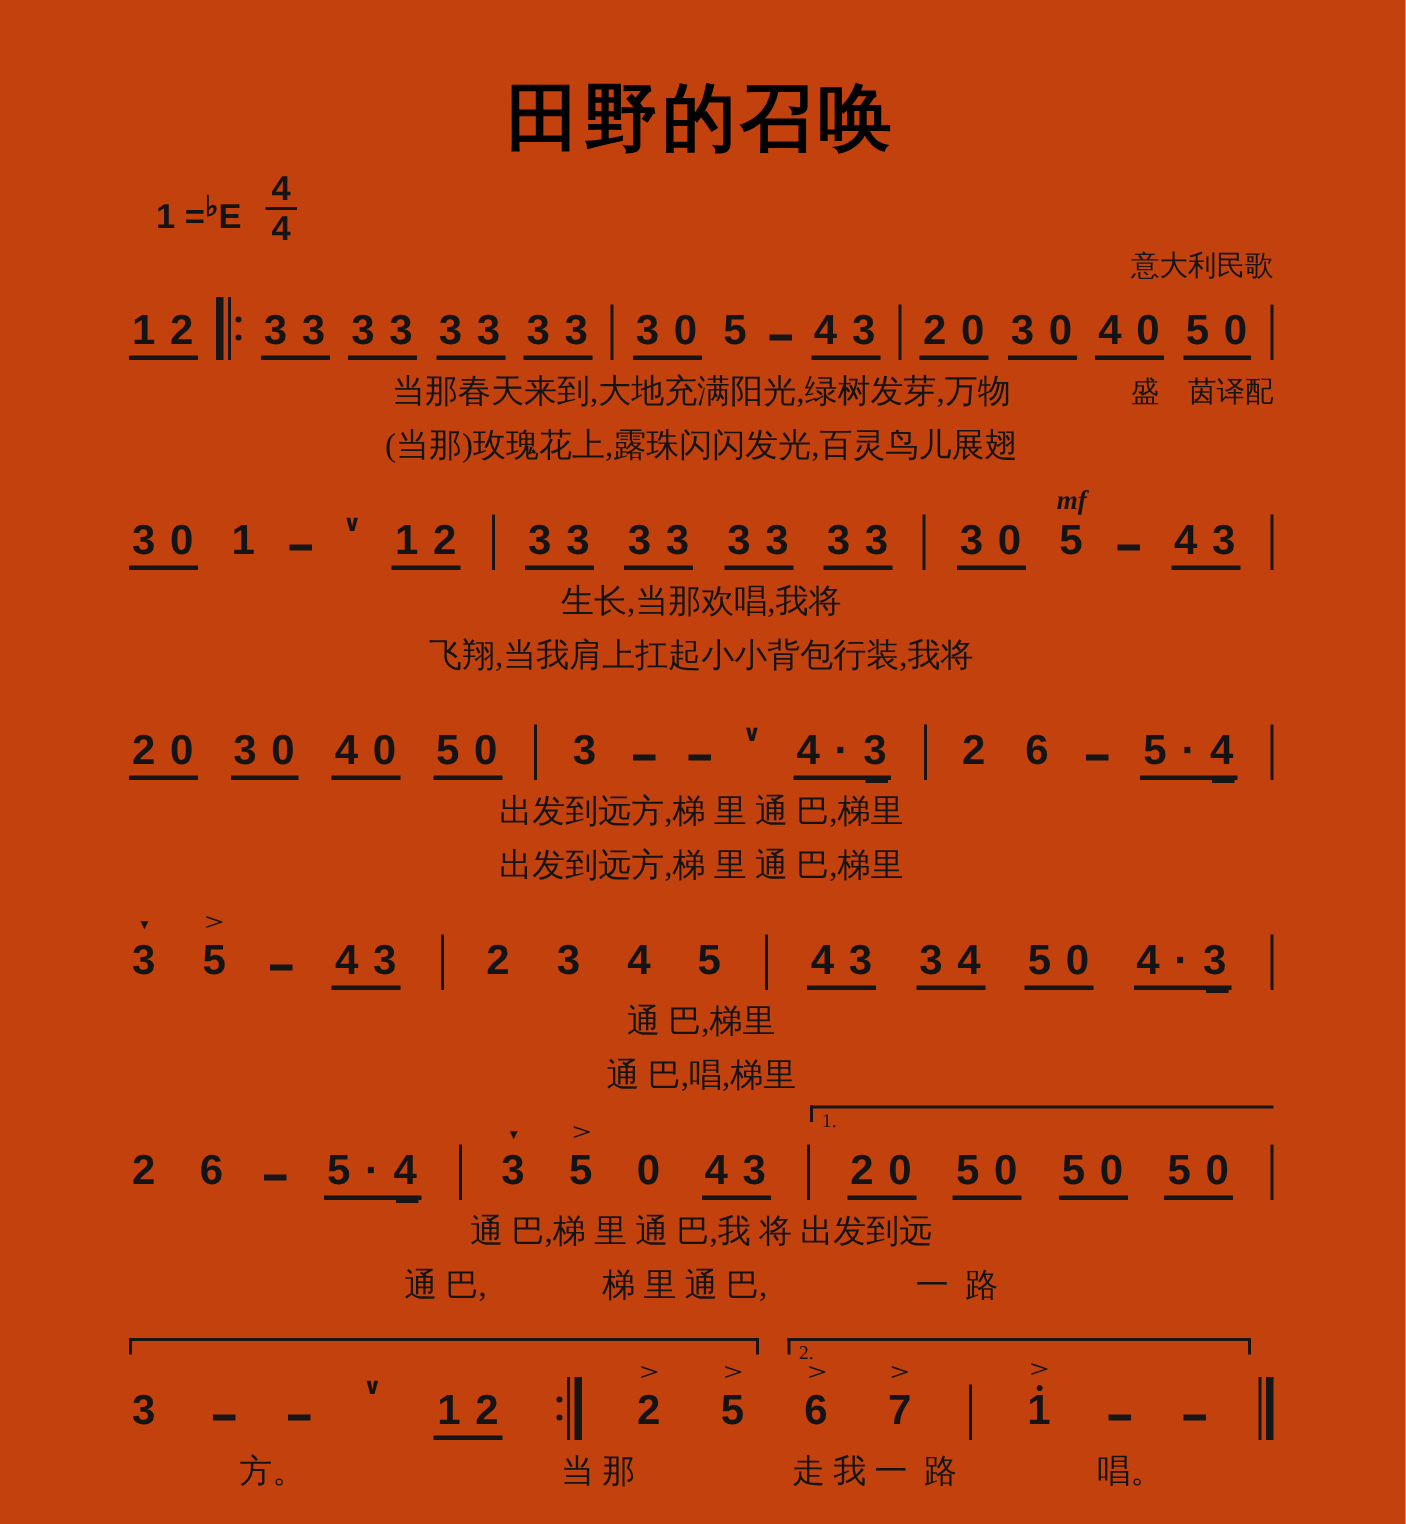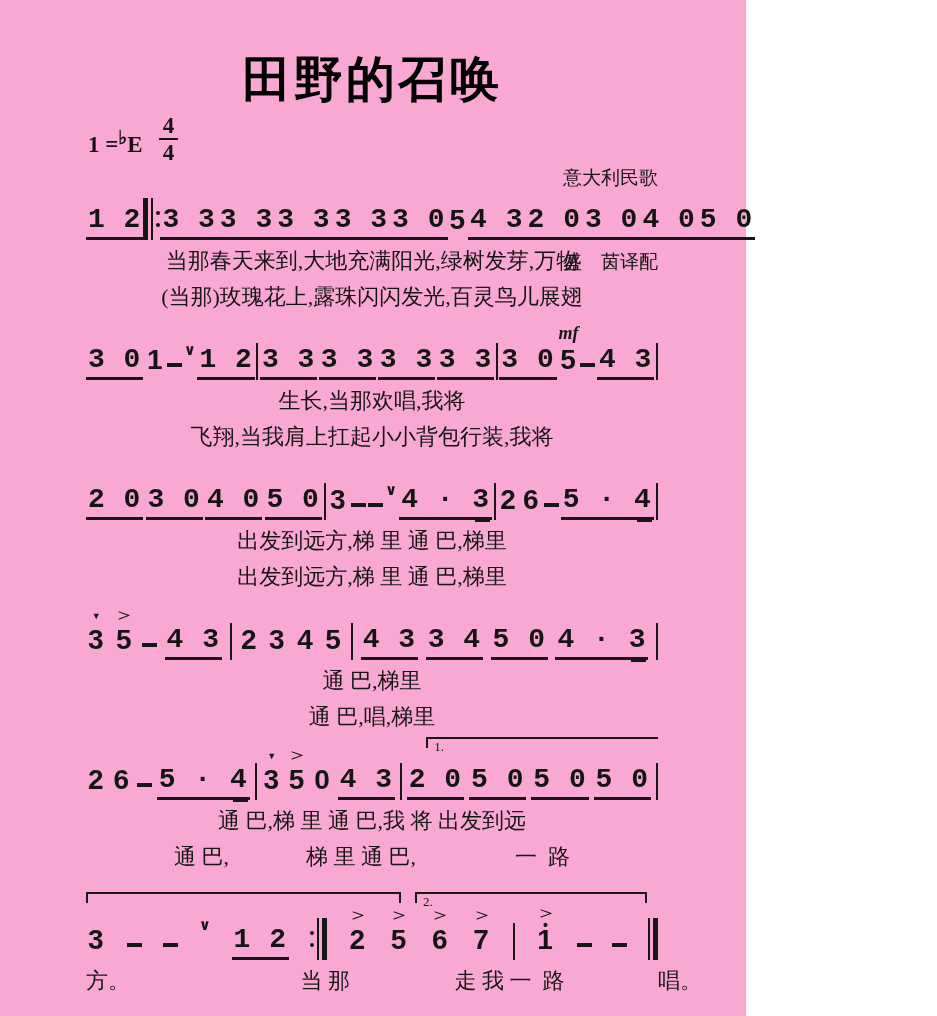--- a/index.html
+++ b/index.html
@@ -1,43 +1,43 @@
 <!DOCTYPE html>
 <html><head>
 <meta charset="utf-8">
 <style>
   html,body{margin:0;padding:0;background:#ffffff;}
   body{width:937px;height:1016px;overflow:hidden;color:#141414;}
-  .sheet{box-sizing:border-box;width:746px;height:1016px;padding:50px 88px 0 86px;background:#f9a8d4;}
+  .sheet{box-sizing:border-box;width:937px;height:1016px;padding:50px 88px 0 86px;background:#c2410c;}
 
   .title{margin:0 0 2px 0;text-align:center;
          font-family:"Liberation Sans","DejaVu Sans",sans-serif;
          font-weight:700;font-size:49px;line-height:58px;letter-spacing:3px;color:#000;}
 
   .meta{position:relative;height:46px;}
-  .keysig{position:absolute;left:2px;top:4px;
-          font-family:Liberation Serif, serif;
+  .keysig{position:absolute;left:18px;top:4px;
+          font-family:Liberation Sans, sans-serif;
           font-weight:700;font-size:23px;white-space:nowrap;}
   .keysig .flat{font-size:19px;vertical-align:8px;font-weight:700;}
   .keysig .frac{display:inline-block;text-align:center;vertical-align:-8px;margin-left:16px;line-height:1;}
   .keysig .frac .num{display:block;border-bottom:2px solid #141414;padding:0 4px 1px;}
   .keysig .frac .den{display:block;padding-top:1px;}
 
   .credits{position:absolute;right:0;top:-2px;text-align:center;
            font-family:"Liberation Serif","DejaVu Serif",serif;
            font-size:19px;line-height:28px;white-space:pre;}
 
   #systems{margin-top:18px;}
   .system{position:relative;margin-bottom:7px;}
   .system.last{margin-top:22px;}
 
   .notes{display:flex;justify-content:space-between;align-items:flex-end;padding-top:24px;}
   .ng{position:relative;line-height:1;padding:0 2px 3px 2px;border-bottom:3px solid transparent;
       font-family:"Liberation Sans","DejaVu Sans",sans-serif;font-weight:700;font-size:28px;}
-  .ng.u{border-bottom-color:#161616;font-family:Liberation Mono, monospace;}
+  .ng.u{border-bottom-color:#161616;}
   .ng.dd::after{content:"";position:absolute;right:2px;bottom:-5px;width:15px;height:2px;background:#161616;}
   .nt{white-space:pre;letter-spacing:1px;}
   .above{position:absolute;top:-17px;left:50%;transform:translateX(-50%);
          font-family:"Liberation Serif","DejaVu Serif",serif;font-weight:700;font-size:14px;line-height:1;}
   .above.acc{font-size:16px;transform:translateX(-50%) scaleX(1.45);top:-18px;}
   .above.stac{font-size:9px;top:-14px;}
   .above.mf{font-style:italic;font-size:18px;top:-22px;letter-spacing:0;}
   .ng.hi .above{top:-20px;}
   .hdot{position:absolute;top:-8px;left:50%;transform:translateX(-50%);font-size:14px;line-height:1;}
 

